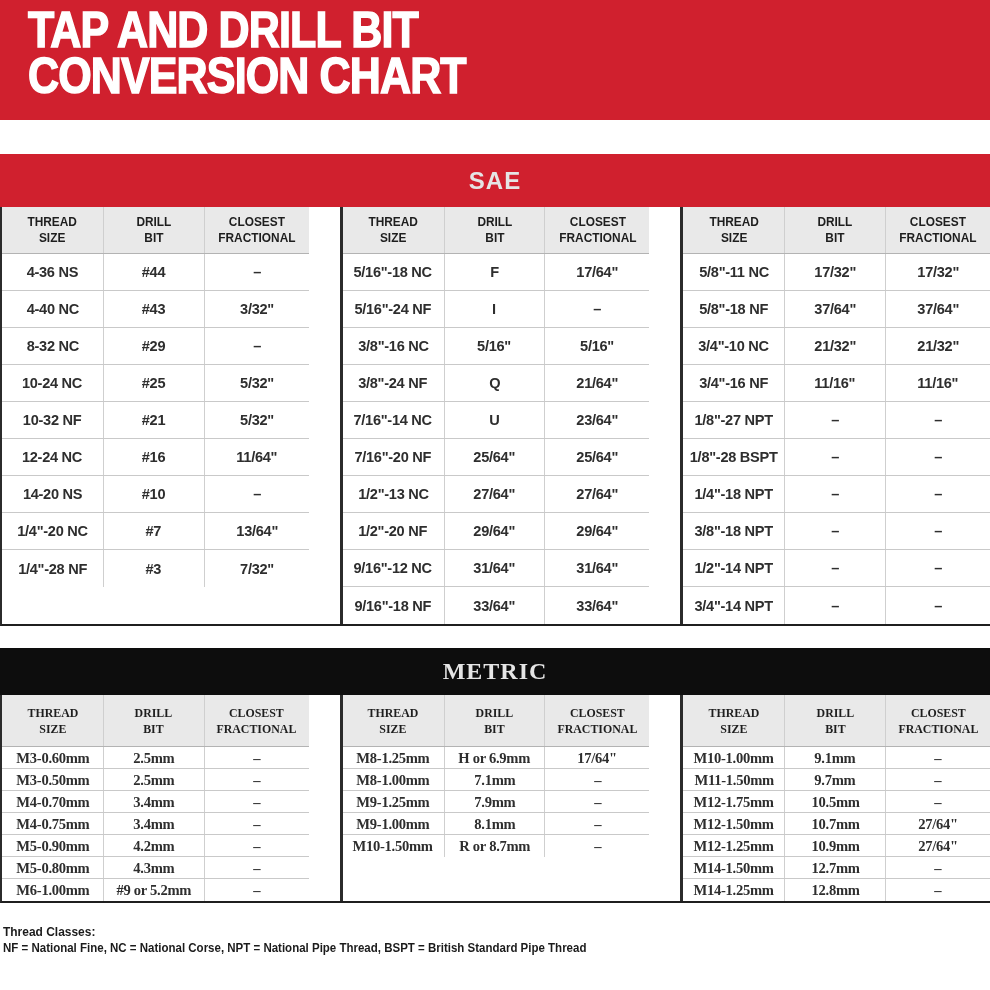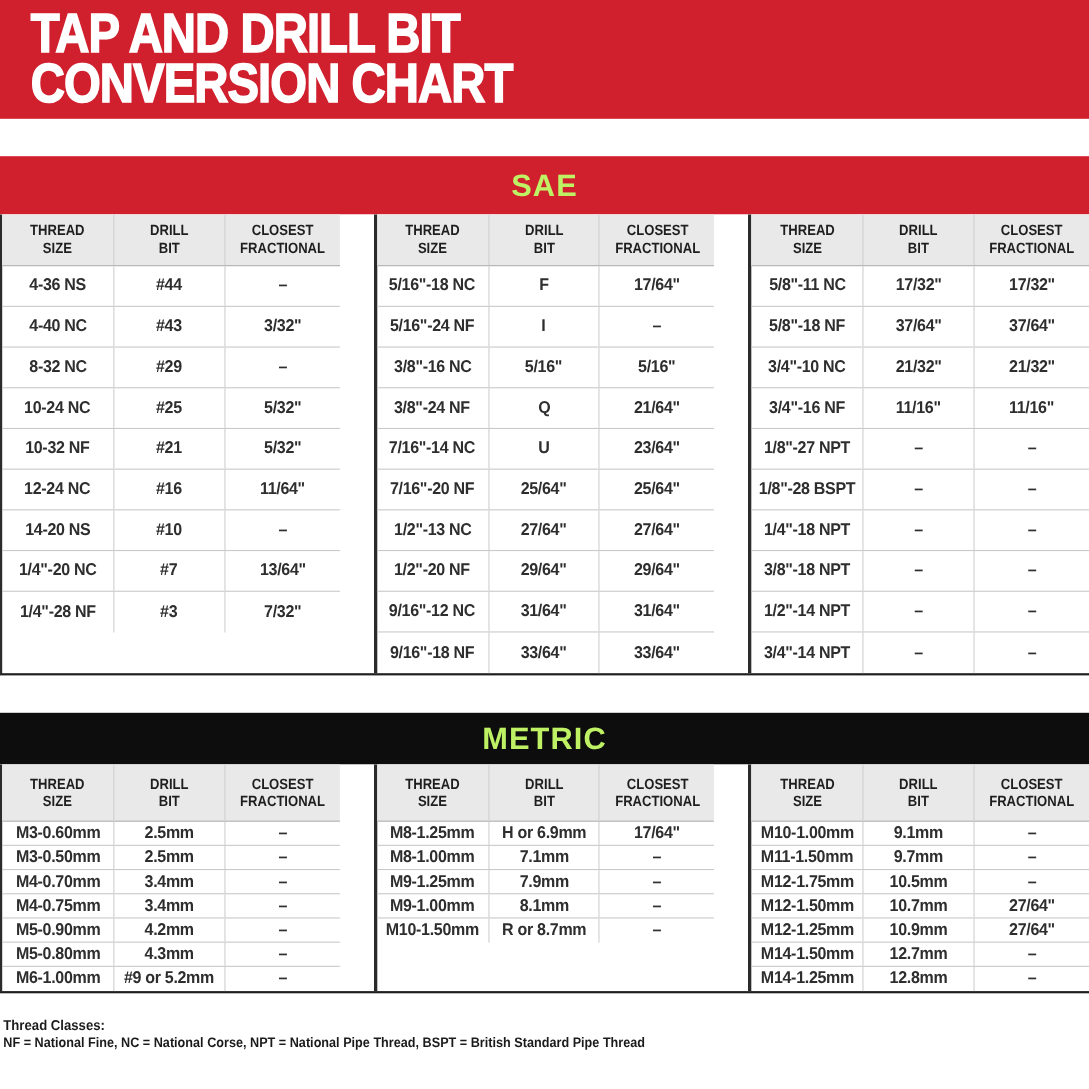--- a/index.html
+++ b/index.html
@@ -9,45 +9,45 @@
     background: #ffffff;
     font-family: "Liberation Sans", sans-serif;
   }
   :root {
     --brand-red: #d0202e;
     --metric-black: #0d0d0d;
   }
 
   
   .masthead {
-    height: 108px;
+    height: 120px;
     background: var(--brand-red);
     padding: 7px 0 0 28px;
   }
   .title-line {
     color: #ffffff;
     font-size: 50px;
     line-height: 46px;
     font-weight: bold;
     letter-spacing: -1px;
     -webkit-text-stroke: 1.5px #ffffff;
     transform: scaleX(0.86);
     transform-origin: left top;
     white-space: nowrap;
   }
 
   
   .section.sae    { margin-top: 34px; }
-  .section.metric { margin-top: 34px; }
+  .section.metric { margin-top: 22px; font-family: Liberation Serif, serif; }
   .section-bar {
     height: 53px;
     display: flex; align-items: center; justify-content: center;
-    color: #bef264;
+    color: #e5e5e5;
     font-weight: bold;
-    font-size: 28px;
+    font-size: 24px;
     letter-spacing: 1px;
   }
   .section.metric .section-bar { height: 47px; }
   .bar-red   { background: var(--brand-red); }
   .bar-black { background: var(--metric-black); }
 
   
   .grid {
     display: flex;
     border-left: 2px solid #2b2b2b;

